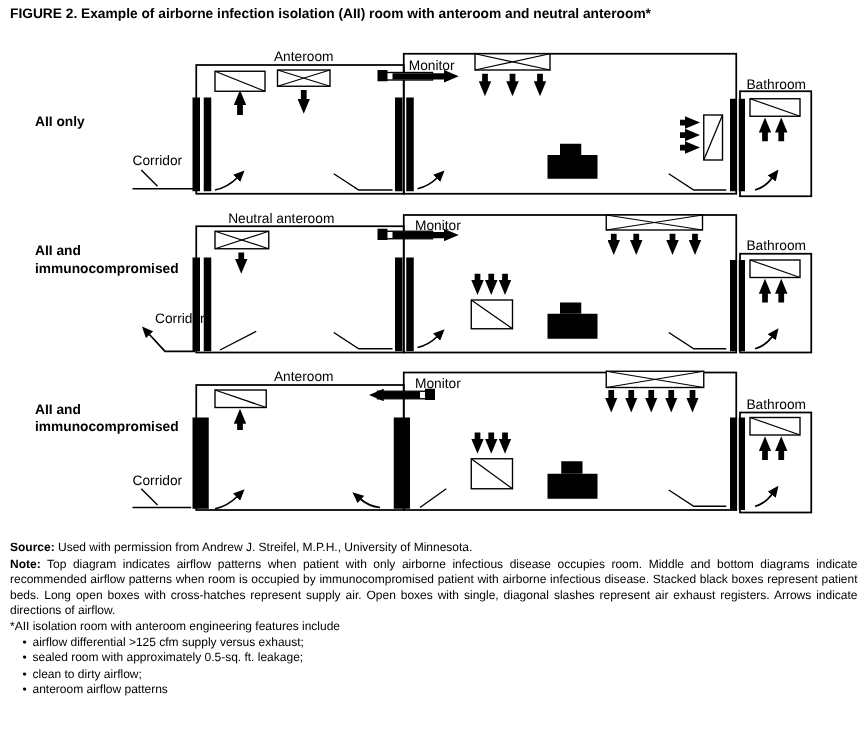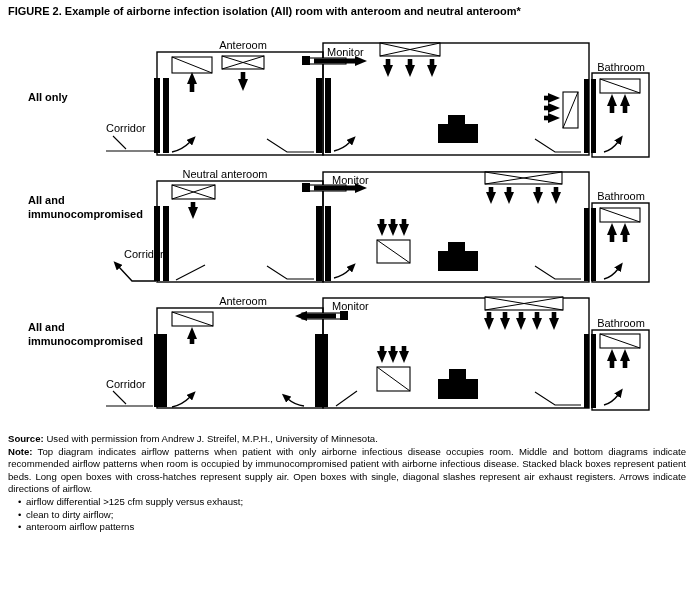--- a/index.html
+++ b/index.html
@@ -287,20 +287,22 @@
       <rect class="box" x="600" y="46" width="40" height="14"></rect>
       <line class="hx" x1="600" y1="46" x2="640" y2="60"></line>
       <line class="fT" x1="612" y1="80" x2="612" y2="72"></line>
       <line class="fT" x1="625" y1="80" x2="625" y2="72"></line>
     </g>
   </svg>
 
   <div class="footer">
     <p class="cap"><span class="b">Source:</span> <span>Used with permission from Andrew J. Streifel, M.P.H., University of Minnesota.</span></p>
     <p class="cap just"><span class="b">Note:</span> <span>Top diagram indicates airflow patterns when patient with only airborne infectious disease occupies room. Middle and bottom diagrams indicate recommended airflow patterns when room is occupied by immunocompromised patient with airborne infectious disease. Stacked black boxes represent patient beds. Long open boxes with cross-hatches represent supply air. Open boxes with single, diagonal slashes represent air exhaust registers. Arrows indicate directions of airflow.</span></p>
+    <p class="cap">*AII isolation room with anteroom engineering features include</p>
     <div>
       <div class="bullet-line"><span class="dot">•</span><span>airflow differential &gt;125 cfm supply versus exhaust;</span></div>
+      <div class="bullet-line"><span class="dot">•</span><span>sealed room with approximately 0.5-sq. ft. leakage;</span></div>
       <div class="bullet-line"><span class="dot">•</span><span>clean to dirty airflow;</span></div>
       <div class="bullet-line"><span class="dot">•</span><span>anteroom airflow patterns</span></div>
     </div>
   </div>
 
 </div>
 
 </body></html>

